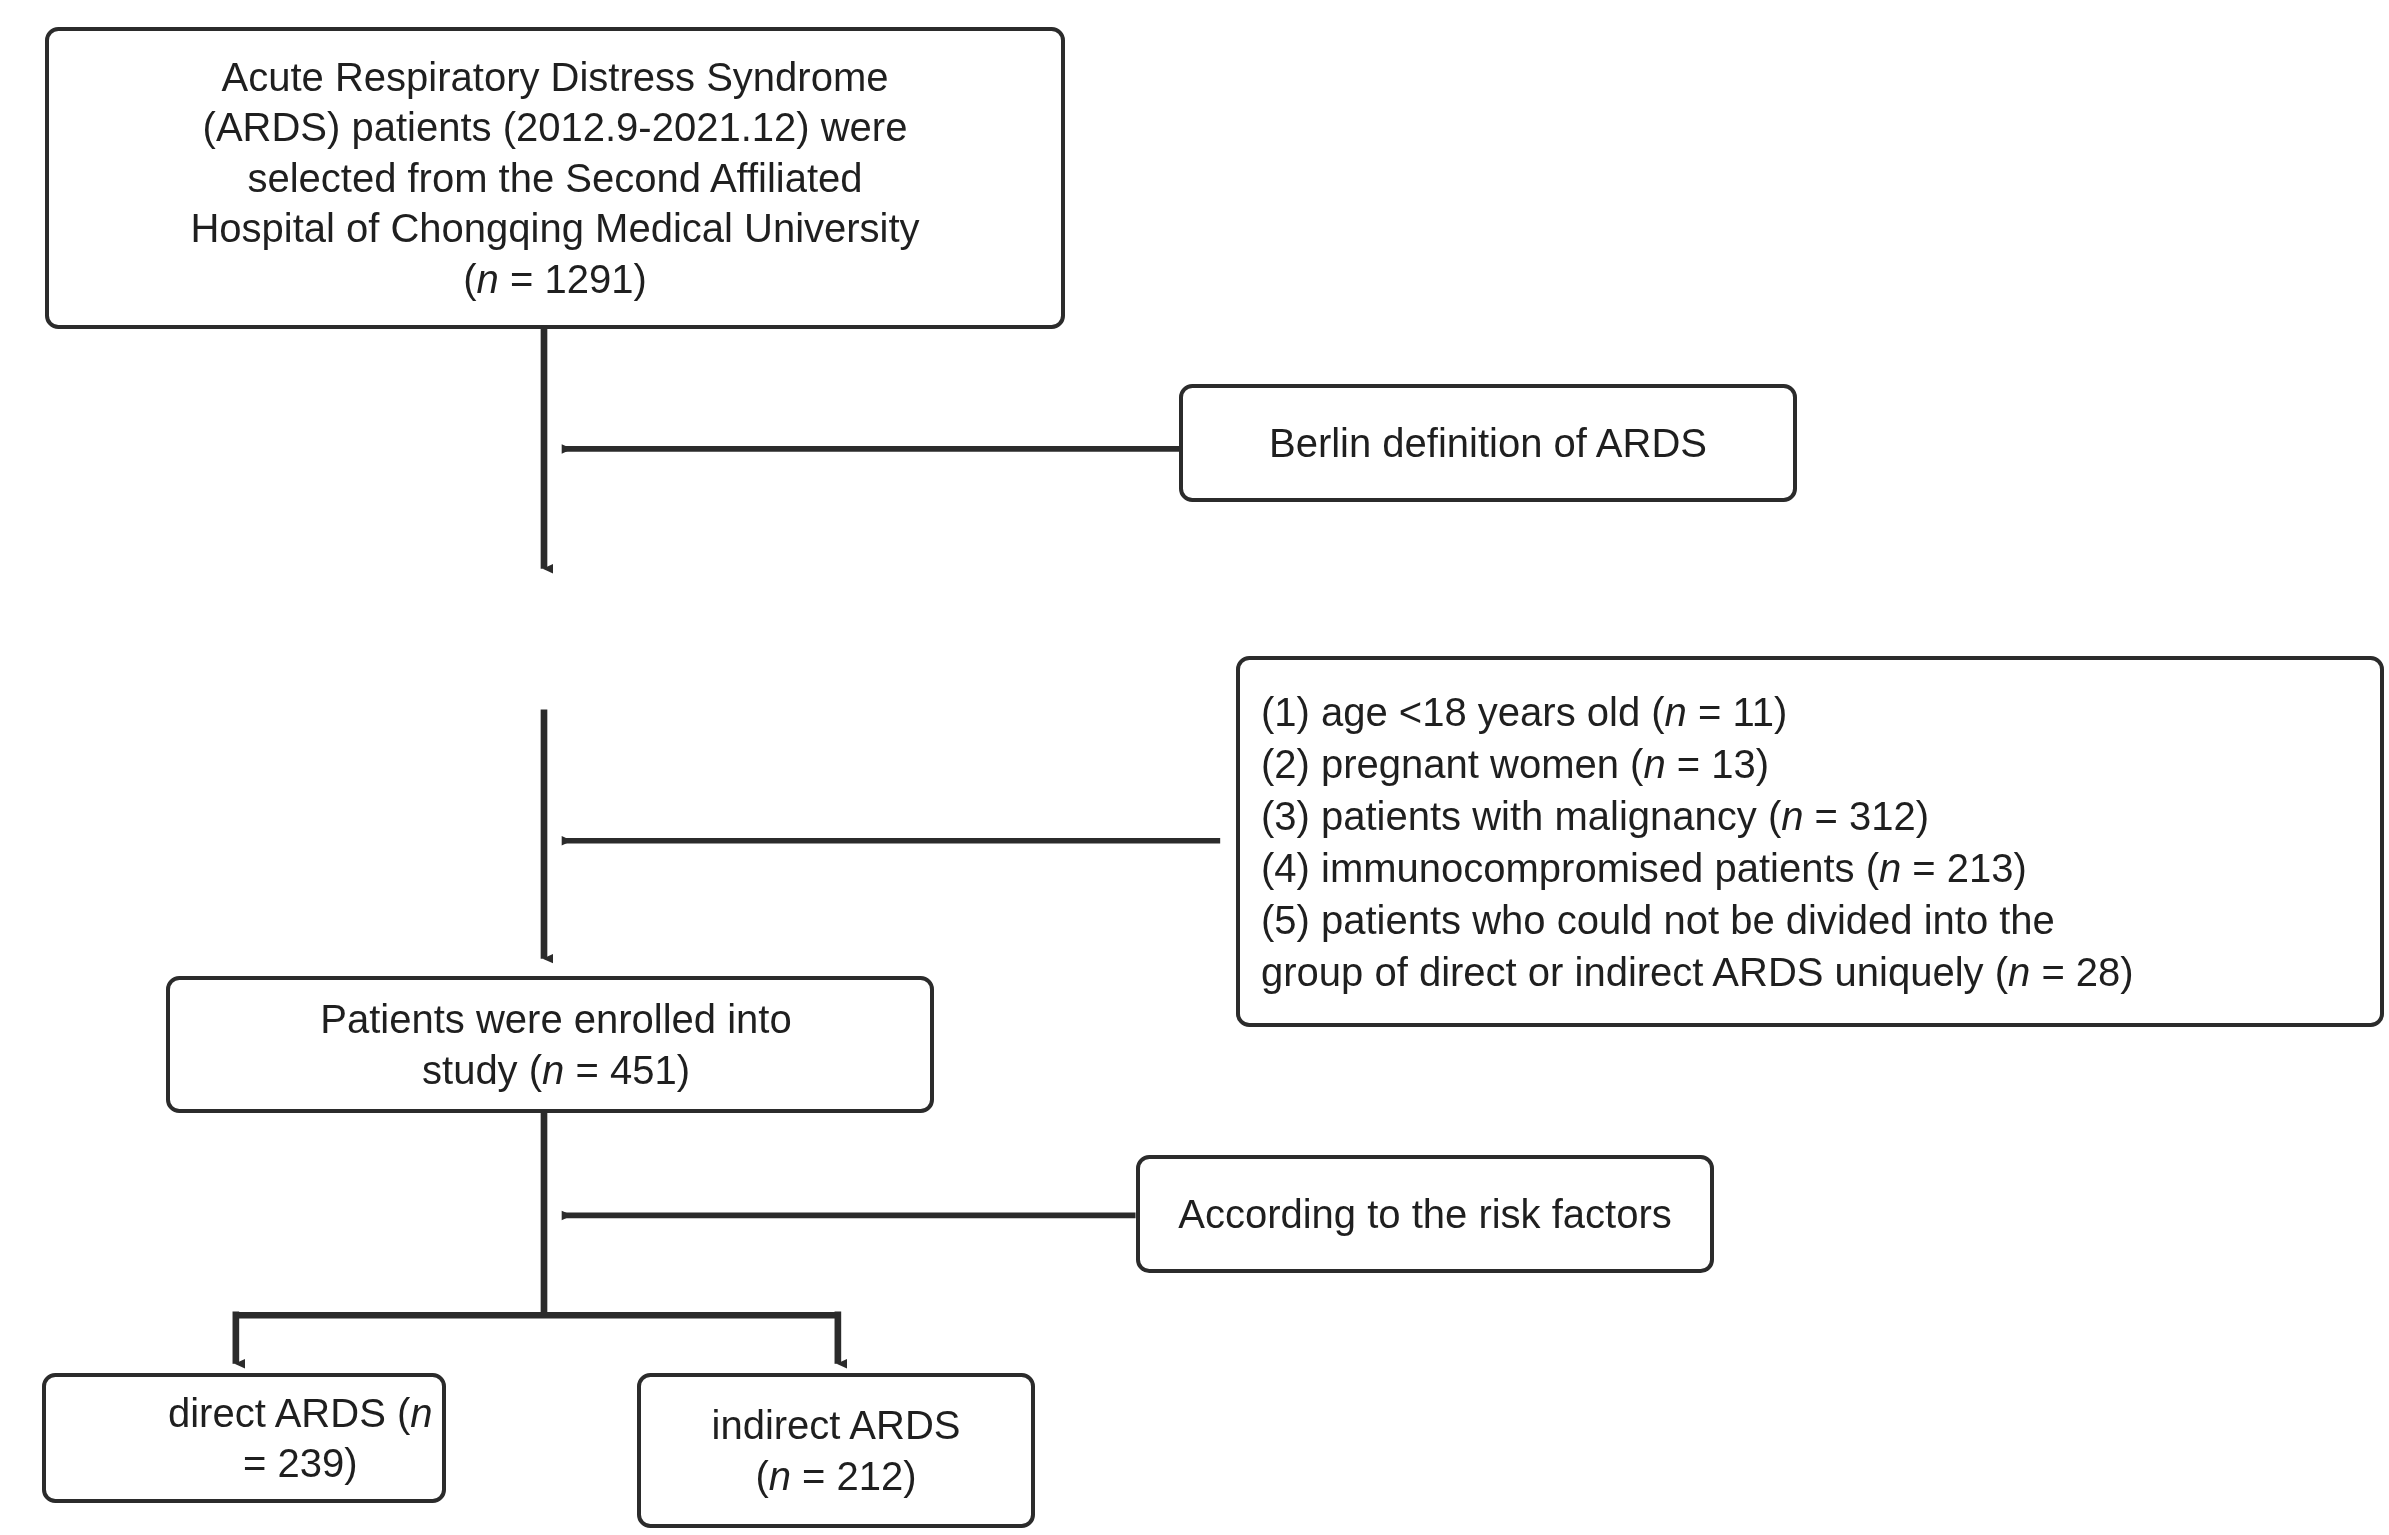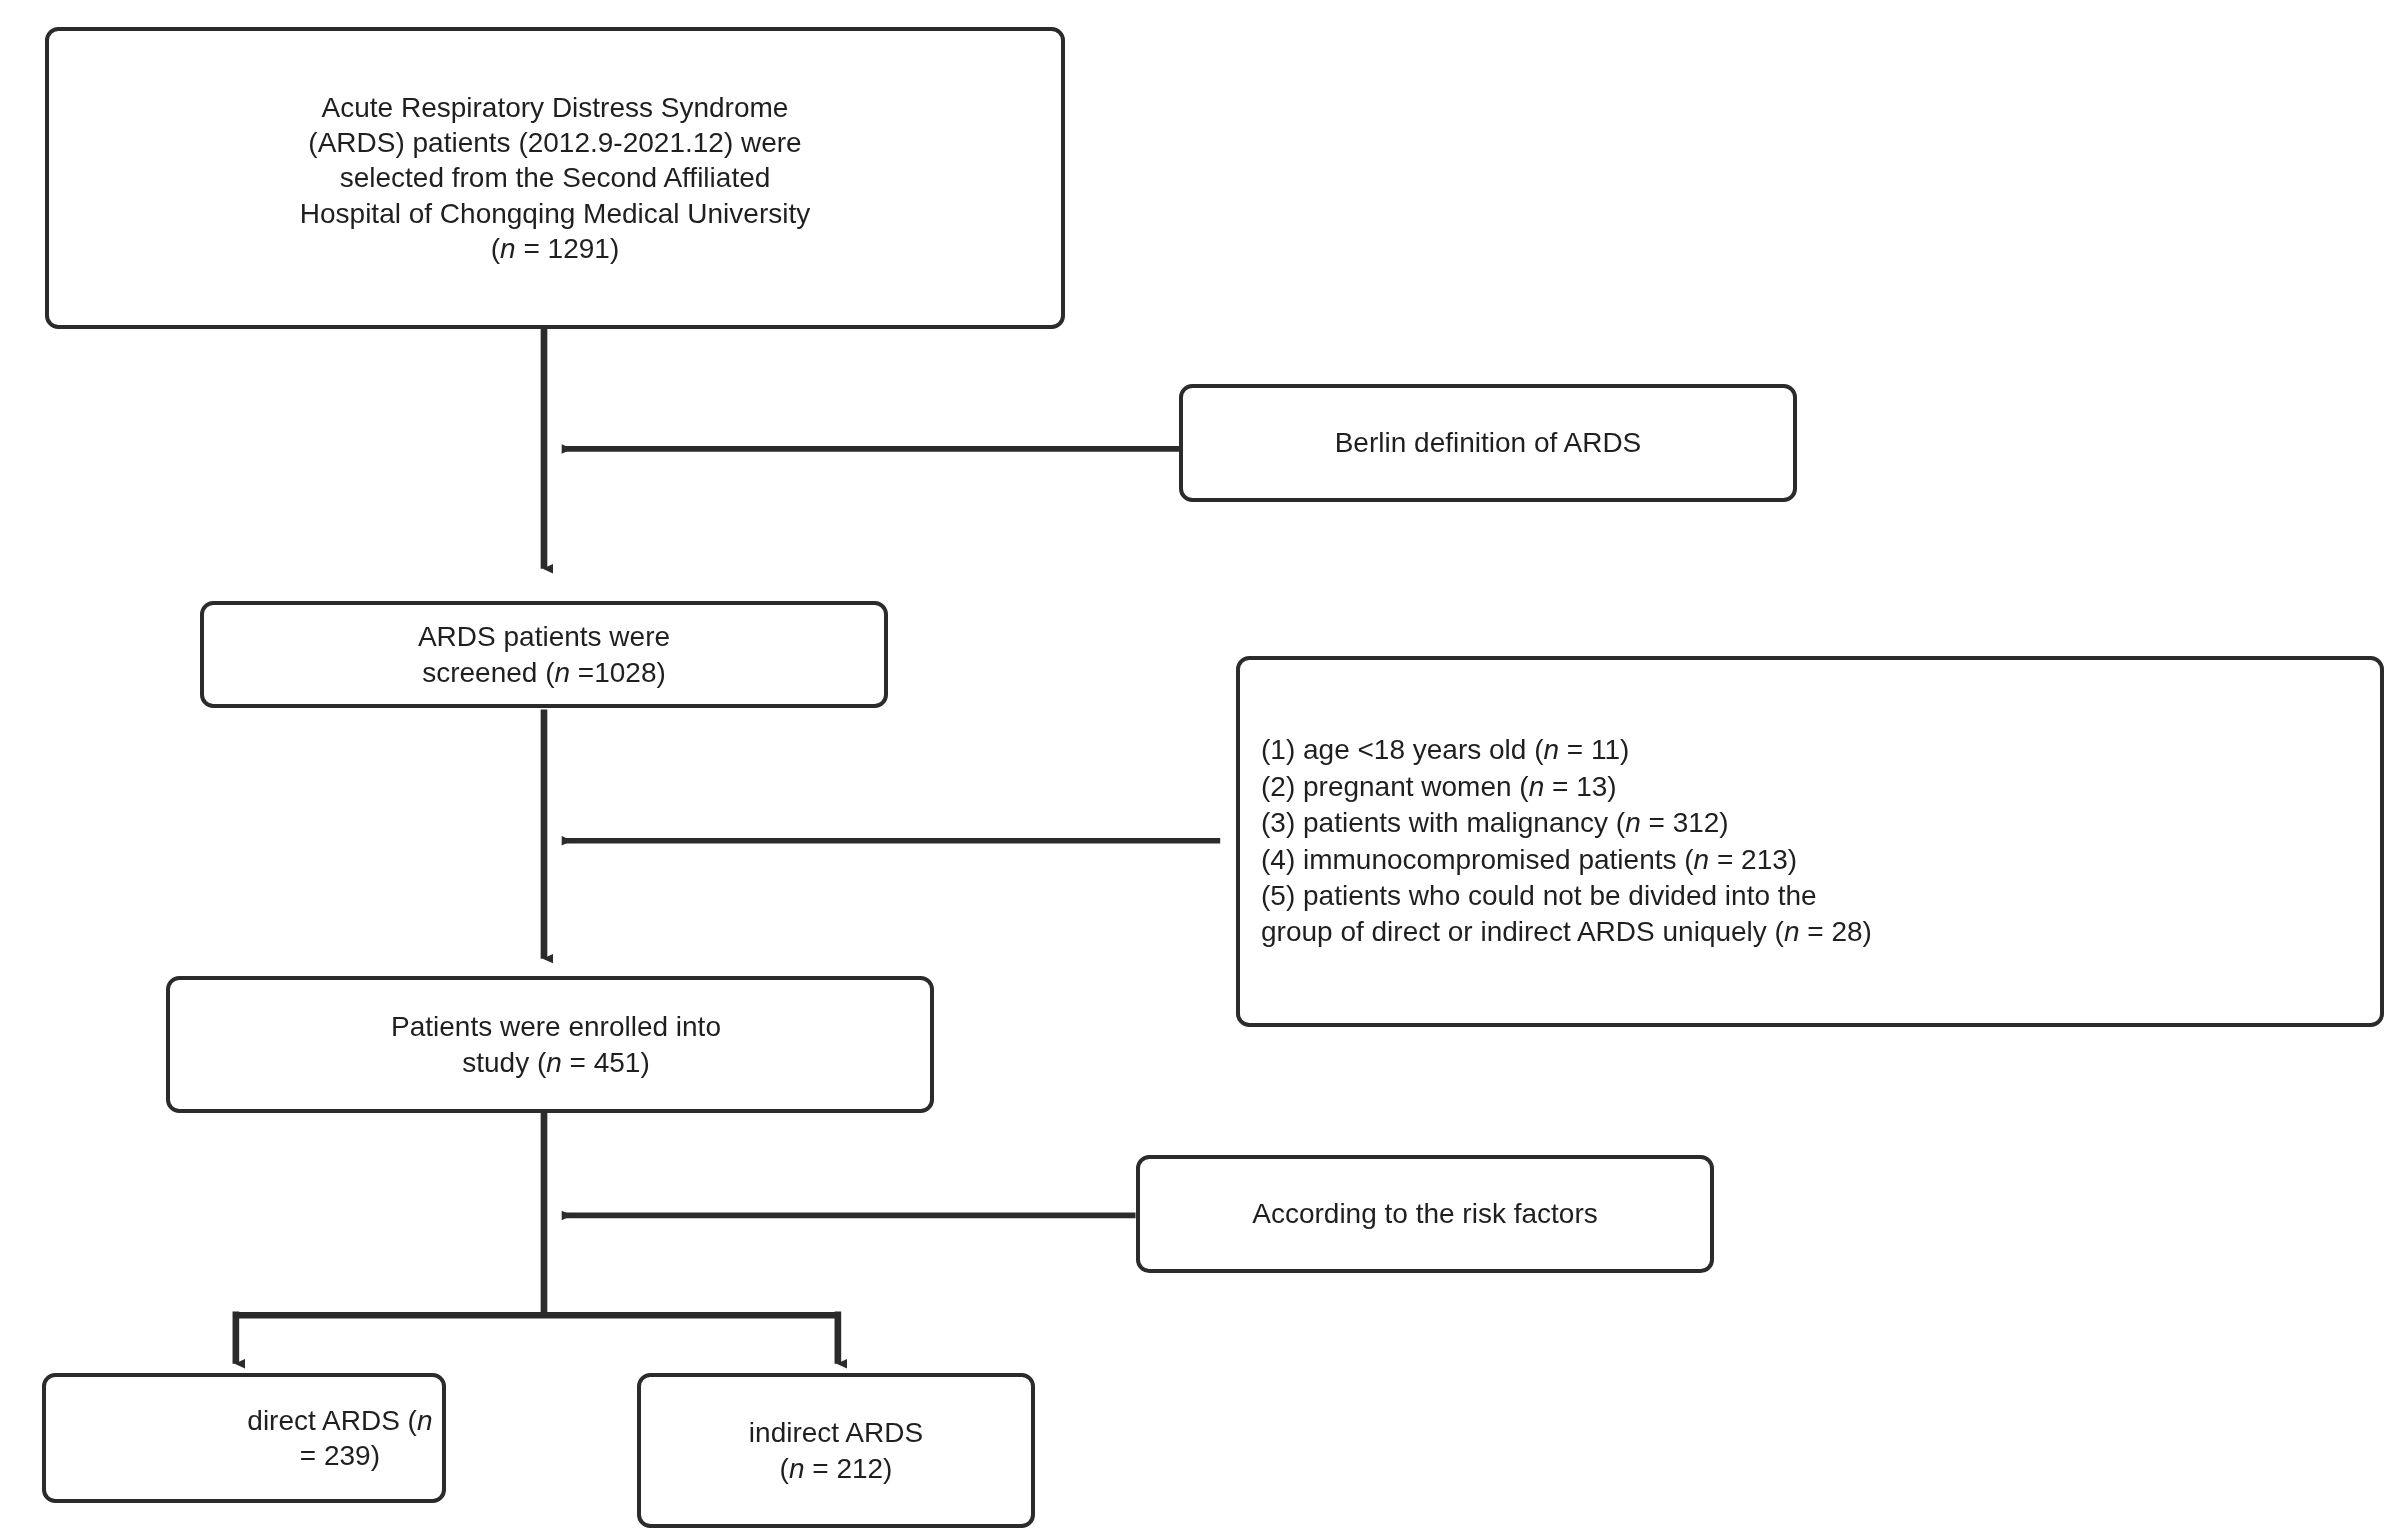--- a/index.html
+++ b/index.html
@@ -28,21 +28,21 @@
     border: 4.8px solid #2b2b2b;
     border-radius: 13.3px;
     background: #ffffff;
     display: flex;
     align-items: center;
     justify-content: center;
   }
   .node-text {
     color: #1f1f1f;
     font-family: "Liberation Sans", sans-serif;
-    font-size: 28px;
+    font-size: 40px;
     line-height: 1.26;
     text-align: center;
     white-space: pre-line;
     padding: 0 9.5px;
   }
   .node-text.left {
     text-align: left;
     padding: 0 21px;
     line-height: 1.30;
   }
@@ -92,24 +92,20 @@
 (ARDS) patients (2012.9-2021.12)  were
 selected from the Second Affiliated
 Hospital of Chongqing Medical University
 (<span class="ital">n</span> = 1291)</div>
   </div>
 
   <div class="node-box" style="left:1179px; top:384px; width:618px; height:118px;justify-content:center;">
     <div class="node-text">Berlin definition of ARDS</div>
   </div>
 
-  <div class="node-box" style="left:200px; top:601px; width:688px; height:107px;">
-    <div class="node-text">ARDS patients were
-screened (<span class="ital">n</span> =1028)</div>
-  </div>
 
   <div class="node-box" style="left:1220px; top:656px; width:1148px; height:371px; justify-content:flex-start;margin-left:16px;">
     <div class="node-text left">(1) age  &lt;18 years old (<span class="ital">n</span> = 11)
 (2) pregnant women (<span class="ital">n</span> = 13)
 (3) patients with malignancy (<span class="ital">n</span> = 312)
 (4) immunocompromised patients (<span class="ital">n</span> = 213)
 (5) patients who could not be divided into the
 group of direct or indirect ARDS uniquely (<span class="ital">n</span> = 28)</div>
   </div>
 

